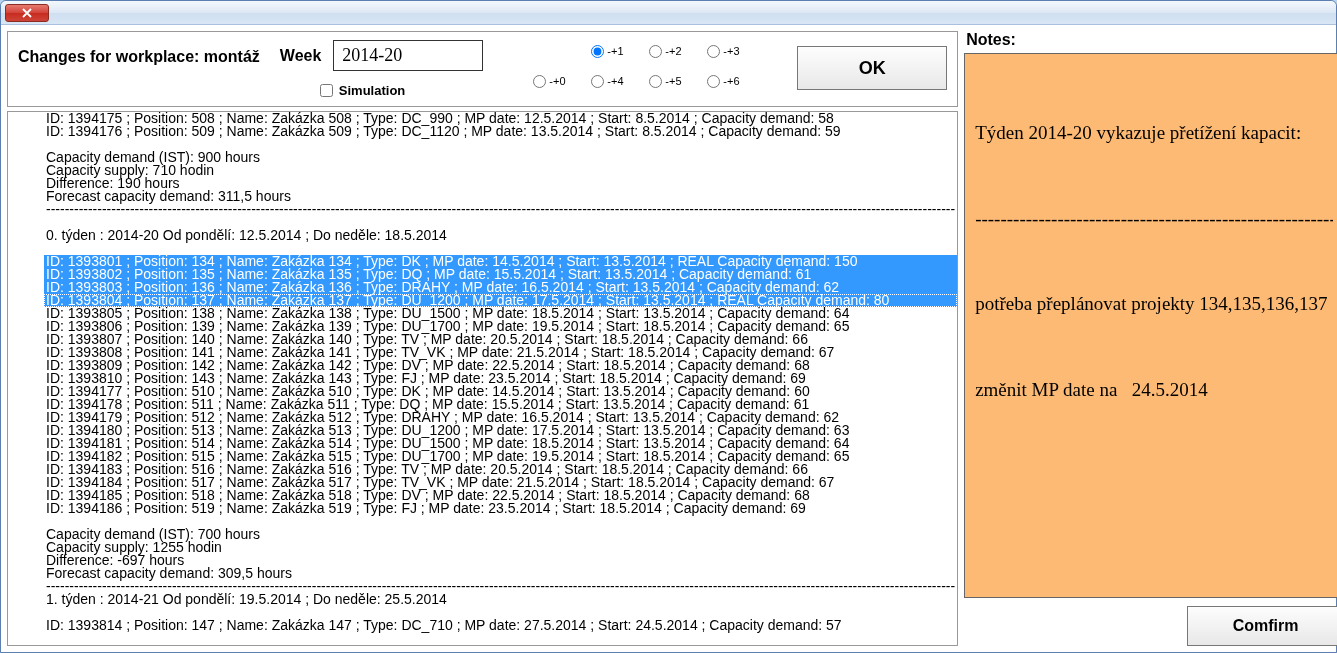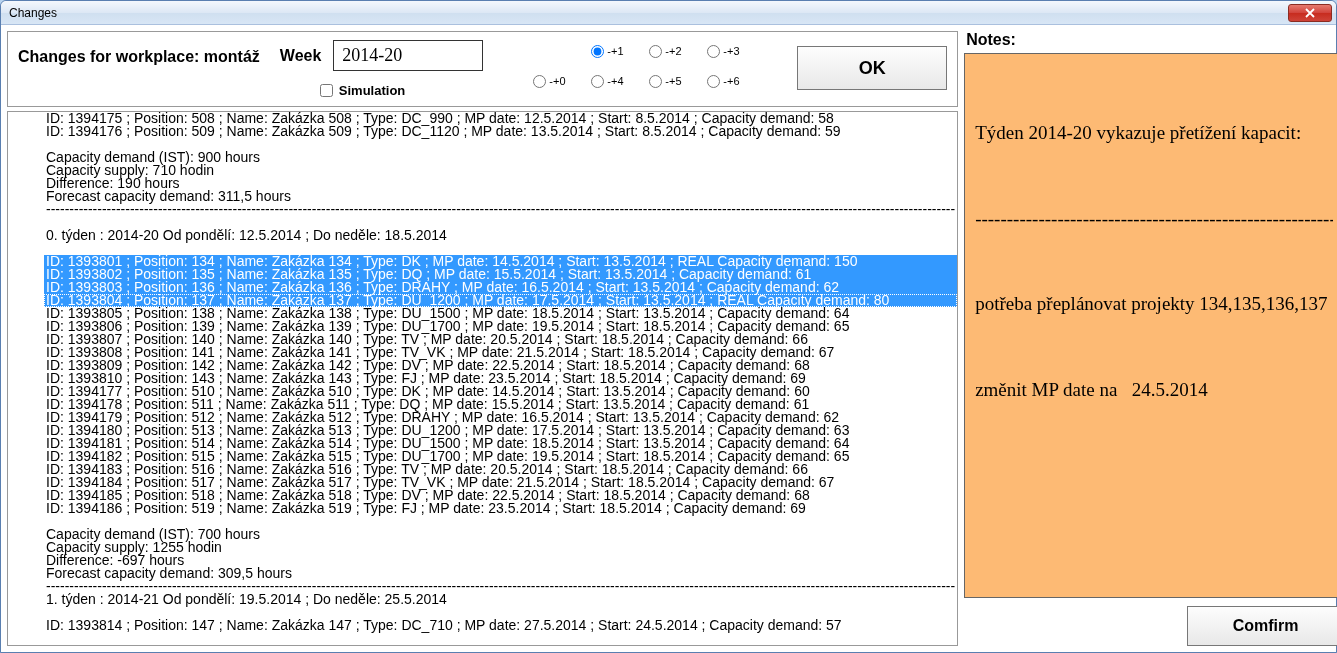--- a/index.html
+++ b/index.html
@@ -133,21 +133,20 @@
 .listbox::-webkit-scrollbar { width: 17px; }
 .listbox::-webkit-scrollbar-track { background: #f0f0f0; border-left: 1px solid #ccc; }
 .listbox::-webkit-scrollbar-thumb { background: #c8c8c8; border: 1px solid #aaa; }
 .listbox::-webkit-scrollbar-button { background: #e8e8e8; height: 17px; border: 1px solid #aaa; }
 </style>
 </head>
 <body>
 
 <div class="window">
   <div class="titlebar">
-    <span class="titlebar-title">Changes</span>
     <div class="close-btn">
       <svg width="10" height="10" viewBox="0 0 10 10">
           <path d="M1 1 L9 9 M9 1 L1 9" stroke="#fff" stroke-width="1.8"></path>
         </svg>
     </div>
   </div>
 
   <div class="content">
     <div class="left-col">
       <div class="header-panel">

